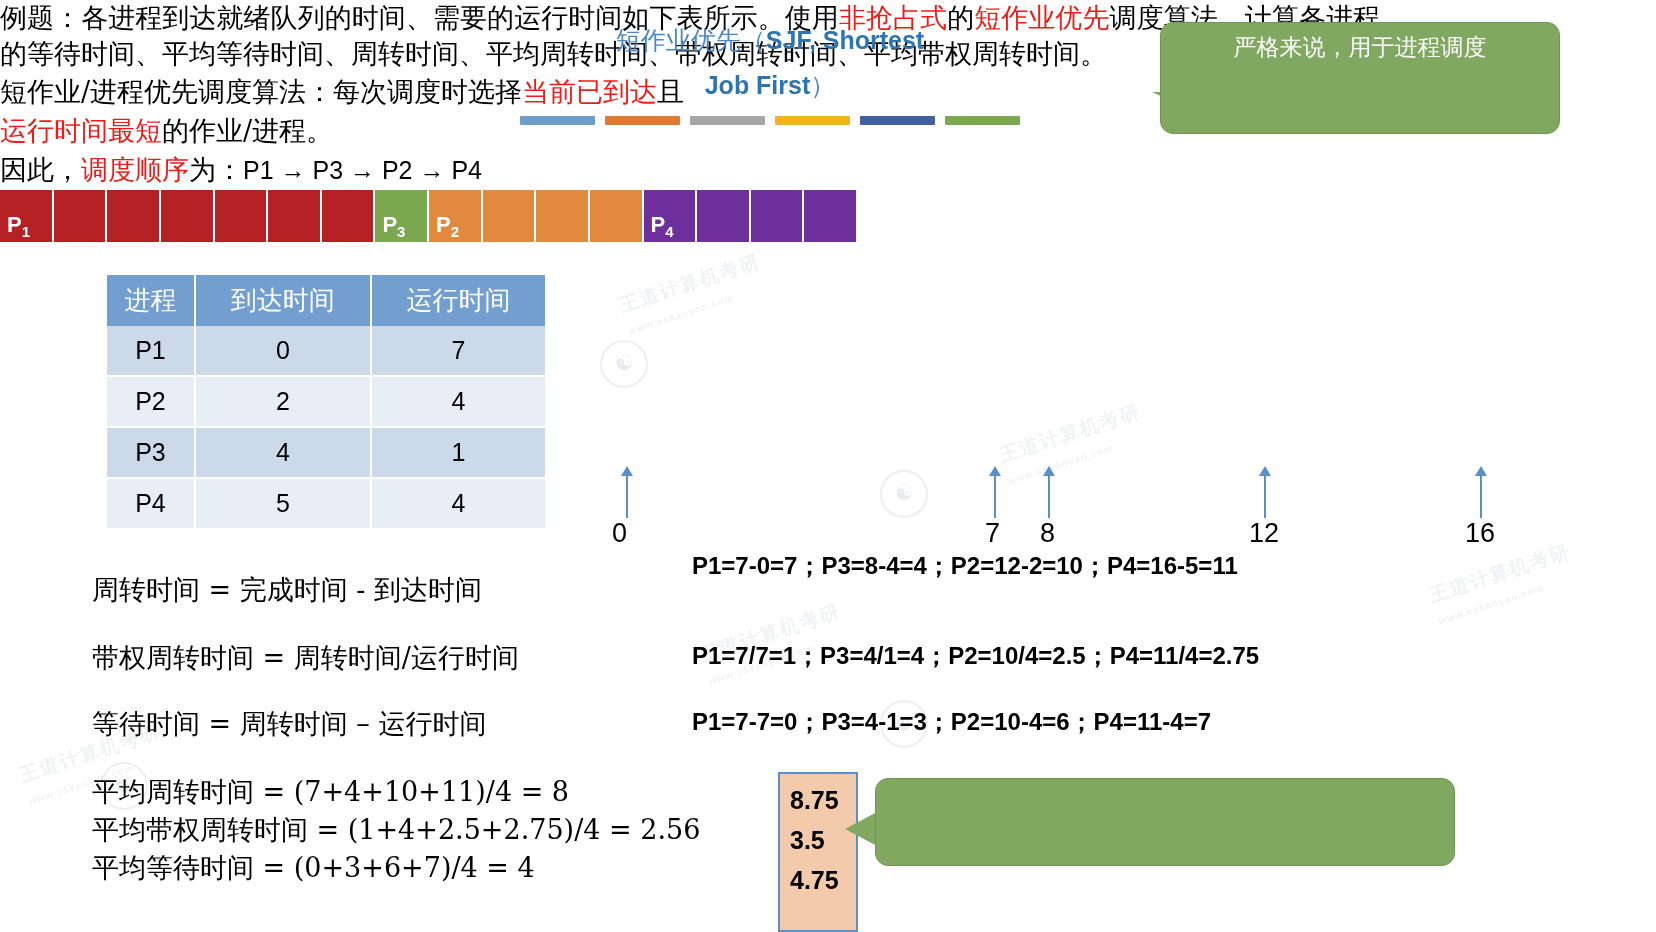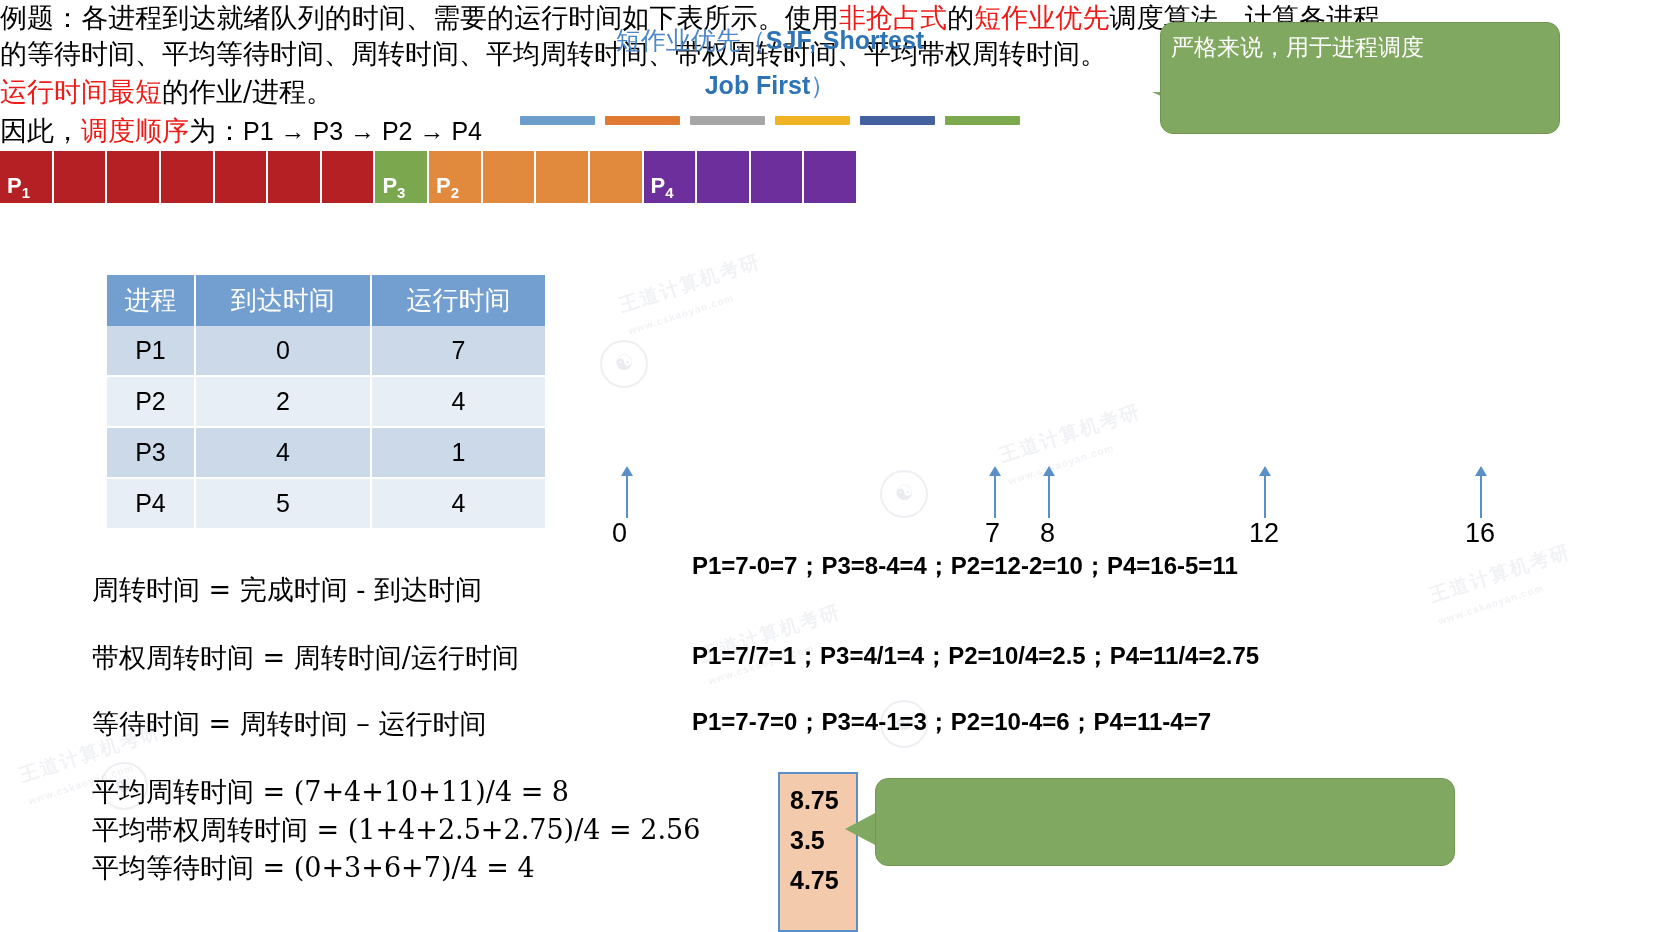--- a/index.html
+++ b/index.html
@@ -45,21 +45,21 @@
   #title-rule span{flex:1;border-radius:1px;}
 
   
   .callout{
     position:absolute;
     background:#80a860;
     border:1px solid #6f9752;
     border-radius:13px;
     color:#ffffff;
     font-family:"DejaVu Serif","Liberation Serif",serif;
-    text-align:left;
+    text-align:center;
     box-sizing:border-box;
   }
   #callout-top{left:1160px;top:22px;width:400px;height:112px;padding:9px 10px 0 10px;
      font-size:23px;line-height:31px;}
   #callout-top .u{font-style:italic;font-weight:bold;text-decoration:underline;}
   #callout-top-tail{
     position:absolute;left:1152px;top:92px;width:0;height:0;
     border-top:12px solid #80a860;
     border-left:26px solid transparent;
     border-bottom:30px solid transparent;
@@ -230,20 +230,23 @@
     <tr class="even">
       <td>P4</td>
       <td>5</td>
       <td>4</td>
     </tr>
   </tbody>
 </table>
 
 <div id="algo-desc">
   <div>
+    <span>短作业/进程优先调度算法：每次调度时选择</span><span class="red">当前已到达</span><span>且</span>
+  </div>
+  <div>
     <span class="red">运行时间最短</span><span>的作业/进程。</span>
   </div>
   <div>
     <span>因此，</span><span class="red">调度顺序</span><span>为：</span><span class="mono">P1 → P3 → P2 → P4</span>
   </div>
 </div>
 
 <div id="gantt">
   <div class="cell" style="background:#b52025">
     <span class="lab">P<sub>1</sub></span>

